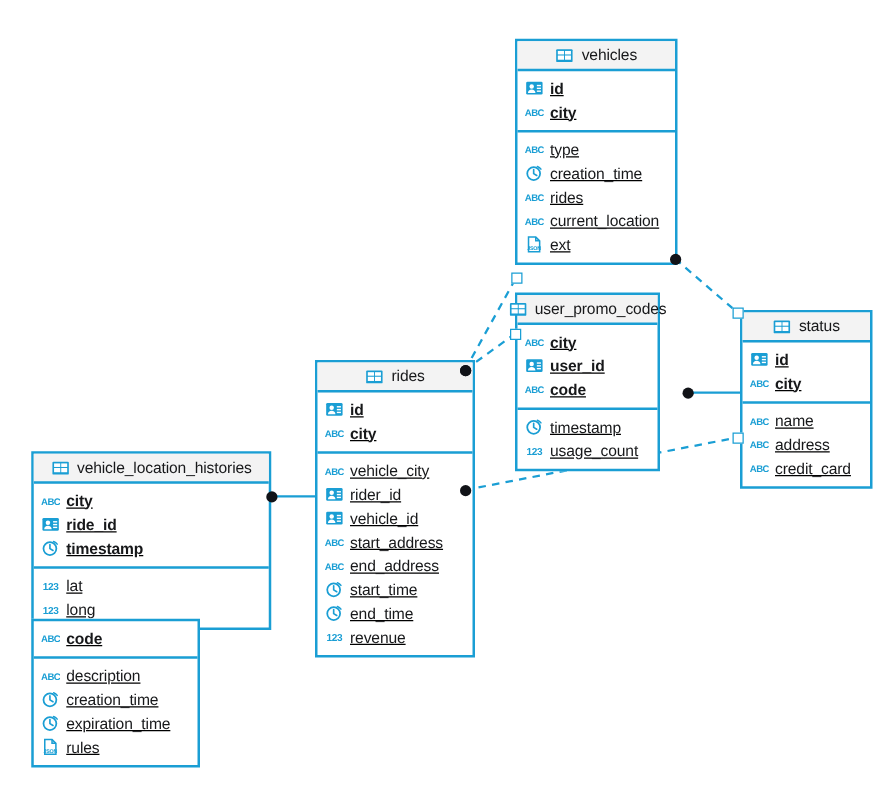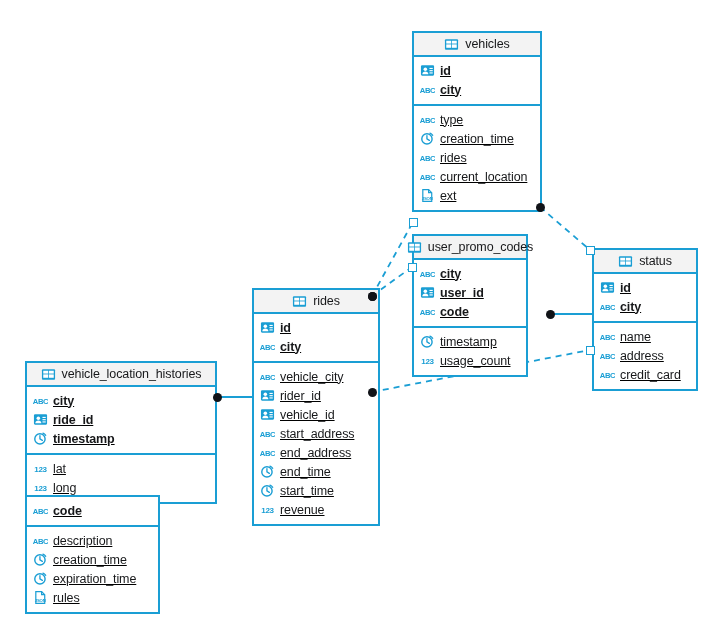--- a/index.html
+++ b/index.html
@@ -357,29 +357,29 @@
               <text x="8" y="11.4" text-anchor="middle" font-family="Liberation Sans, sans-serif" font-size="8.2" font-weight="bold" fill="#1a9ed4" letter-spacing="-0.4">ABC</text>
             </svg>
             <span class="field-name">end_address</span>
           </div>
           <div class="field-row">
             <svg class="ico" viewBox="0 0 16 16">
               <circle cx="7.4" cy="8.4" r="5.5" fill="none" stroke="#1a9ed4" stroke-width="1.5"></circle>
               <path d="M7.4 4.9v3.5l2.6 1.6" fill="none" stroke="#1a9ed4" stroke-width="1.4" stroke-linecap="round"></path>
               <path d="M10.6 2.3c1.3.4 2.3 1.2 3 2.3" fill="none" stroke="#1a9ed4" stroke-width="1.3" stroke-linecap="round"></path>
             </svg>
+            <span class="field-name">start_time</span>
+          </div>
+          <div class="field-row">
+            <svg class="ico" viewBox="0 0 16 16">
+              <circle cx="7.4" cy="8.4" r="5.5" fill="none" stroke="#1a9ed4" stroke-width="1.5"></circle>
+              <path d="M7.4 4.9v3.5l2.6 1.6" fill="none" stroke="#1a9ed4" stroke-width="1.4" stroke-linecap="round"></path>
+              <path d="M10.6 2.3c1.3.4 2.3 1.2 3 2.3" fill="none" stroke="#1a9ed4" stroke-width="1.3" stroke-linecap="round"></path>
+            </svg>
             <span class="field-name">end_time</span>
-          </div>
-          <div class="field-row">
-            <svg class="ico" viewBox="0 0 16 16">
-              <circle cx="7.4" cy="8.4" r="5.5" fill="none" stroke="#1a9ed4" stroke-width="1.5"></circle>
-              <path d="M7.4 4.9v3.5l2.6 1.6" fill="none" stroke="#1a9ed4" stroke-width="1.4" stroke-linecap="round"></path>
-              <path d="M10.6 2.3c1.3.4 2.3 1.2 3 2.3" fill="none" stroke="#1a9ed4" stroke-width="1.3" stroke-linecap="round"></path>
-            </svg>
-            <span class="field-name">start_time</span>
           </div>
           <div class="field-row">
             <svg class="ico" viewBox="0 0 16 16">
               <text x="8" y="11.6" text-anchor="middle" font-family="Liberation Sans, sans-serif" font-size="8.6" font-weight="bold" fill="#1a9ed4" letter-spacing="-0.3">123</text>
             </svg>
             <span class="field-name">revenue</span>
           </div>
         </div>
       </div>
       <div class="table-box" style="left: 25px; top: 334px; width: 192px; margin-top: 27px;">

